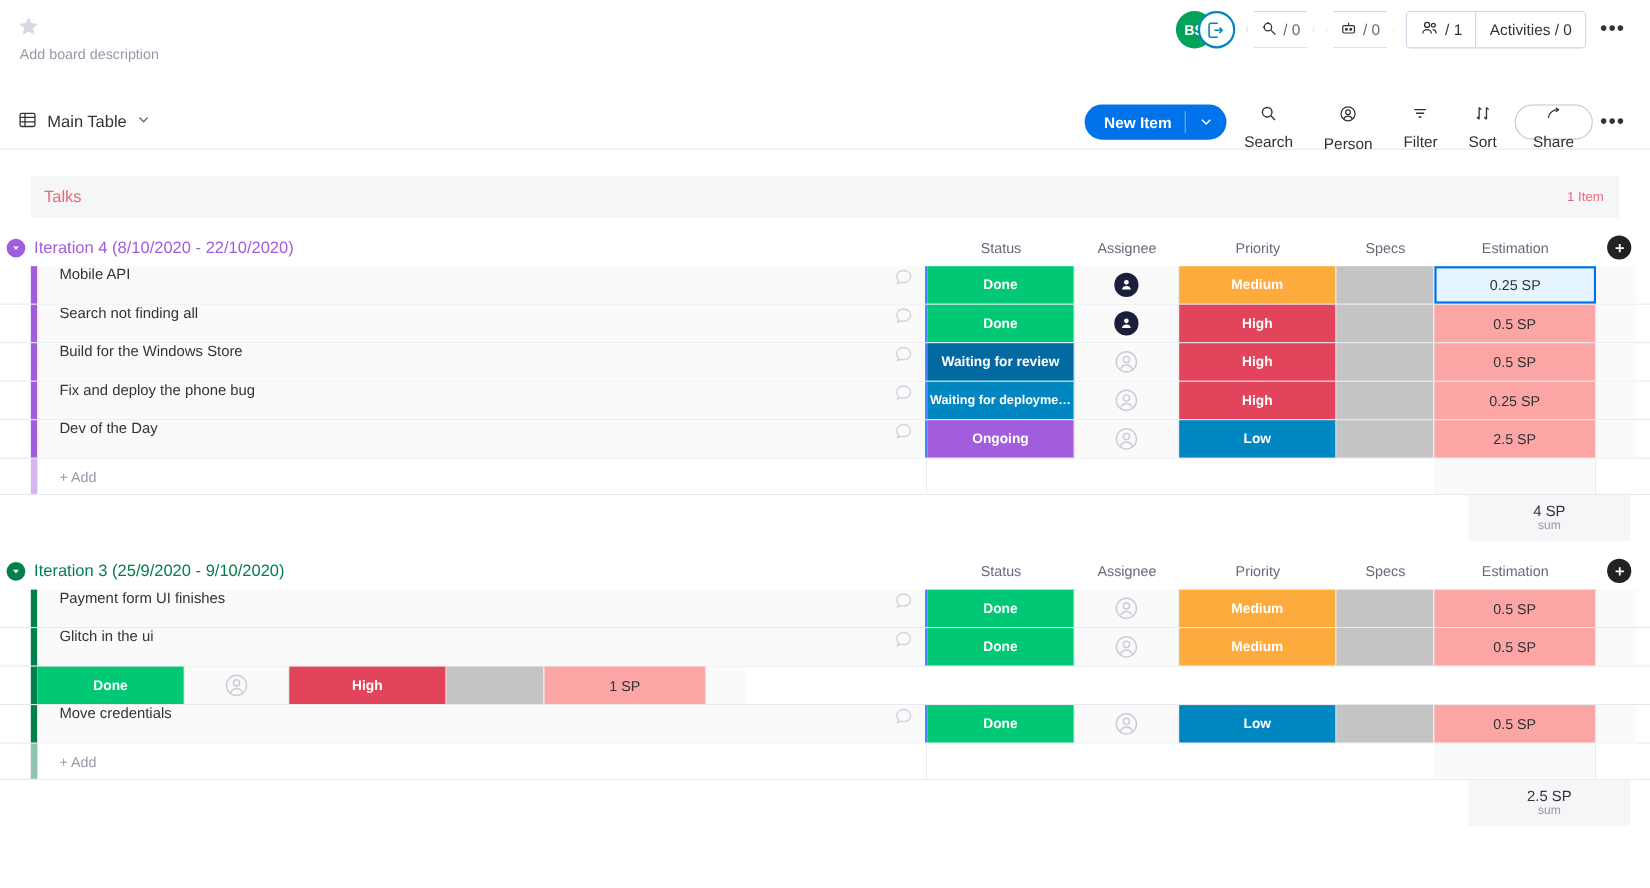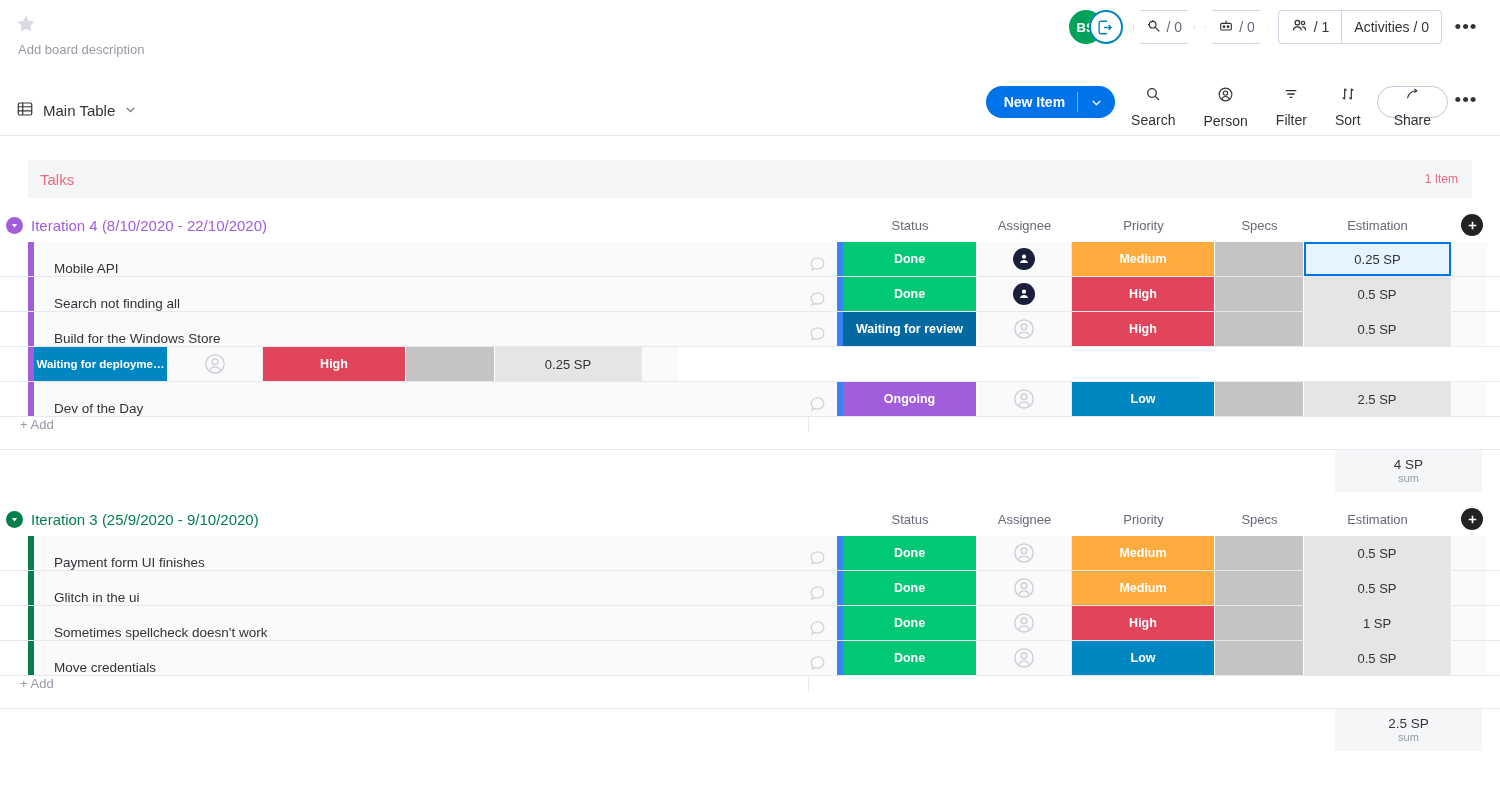--- a/index.html
+++ b/index.html
@@ -68,21 +68,21 @@
 
   
   .toolbar {
     position: relative; height: 50px;
     border-bottom: 1px solid #e6e9ef;
     display: flex; align-items: center; padding: 0 20px 0 16px;
   }
   .view-tab { display: flex; align-items: center; gap: 9px; font-size: 15px; color: #323338; }
   .toolbar-right {
     position: absolute; right: 20px; top: 0; height: 100%;
-    display: flex; align-items: flex-start; gap: 4px;
+    display: flex; align-items: center; gap: 4px;
   }
   .new-item-btn {
     display: flex; align-items: center; height: 32px;
     background: #0073ea; color: #fff; border-radius: 17px;
     font-size: 14px; font-weight: bold; overflow: hidden;
   }
   .new-item-btn .lbl { padding: 0 12px 0 18px; }
   .new-item-btn .sep { width: 1px; height: 20px; background: rgba(255,255,255,.45); }
   .new-item-btn .car { padding: 0 12px; display: flex; align-items: center; }
   .tb-btn {
@@ -131,51 +131,50 @@
 
   
   .rows { position: relative; }
   .row {
     display: flex; align-items: stretch; height: 35px;
     border-bottom: 1px solid #e6e9ef;
   }
   .row-color { width: 6px; flex: none; margin-left: 28px; }
   .cell-name {
     flex: none; width: 809px; background: #fafafa;
-    border-right: 6px solid #3b82f6;
-    display: flex; align-items: flex-end; justify-content: space-between;
+    border-right: 2px solid #3b82f6;
+    display: flex; align-items: flex-start; justify-content: space-between;
     padding: 0 10px 0 20px; font-size: 13.5px; color: #323338;
   }
   .chat-icon { opacity: .55; }
   .cell {
     flex: none; display: flex; align-items: center; justify-content: center;
     font-size: 13px; border-right: 1px solid #ffffff;
   }
   .c-status { width: 134px; color: #fff; font-weight: bold; font-size: 12.5px; }
   .c-status.small { font-size: 11.5px; }
   .c-assignee { width: 95px; background: #fafafa; border-right: 1px solid #e6e9ef; }
   .c-priority { width: 143px; color: #fff; font-weight: bold; font-size: 12.5px; }
   .c-specs { width: 89px; background: #c4c4c4; }
   .c-estimation {
-    width: 147px; background: #e5e5e5; color: #323338;
+    width: 147px; background: #fca5a5; color: #323338;
     border-right: 1px solid #e6e9ef;
   }
   .c-estimation.selected { background: #e5f4ff; border: 2px solid #0073ea; }
   .c-tail { width: 37px; background: #fafafa; }
 
   .avatar-filled {
     width: 22px; height: 22px; border-radius: 50%;
     background: #1c1f3b; display: flex; align-items: center; justify-content: center;
   }
   .avatar-empty { width: 22px; height: 22px; display: block; }
 
   .add-row {
     display: flex; align-items: stretch; height: 33px;
     border-bottom: 1px solid #e6e9ef;
-    flex-direction: column;
   }
   .add-row .row-color { opacity: .45; }
   .add-cell {
     flex: none; width: 809px; background: #fff;
     border-right: 1px solid #e6e9ef;
     display: flex; align-items: center; padding-left: 20px;
     font-size: 13px; color: #9699a6;
   }
   .add-rest { flex: none; width: 461px; background: #fff; }
   .add-est { flex: none; width: 147px; background: #fafafa; border-right: 1px solid #e6e9ef; }
@@ -429,20 +428,26 @@
                   <path d="M6.3 19c1.1-2.6 3.2-3.9 5.7-3.9s4.6 1.3 5.7 3.9"></path>
                 </svg></span>
             </div>
       <div class="cell c-priority" style="background:#e2445c">High</div>
       <div class="cell c-specs"></div>
       <div class="cell c-estimation">0.5 SP</div>
       <div class="cell c-tail"></div>
     </div>
     <div class="row">
       <div class="row-color" style="background:#a25ddc"></div>
+      <div class="cell-name">
+        <span>Fix and deploy the phone bug</span>
+        <span class="chat-icon"><svg width="19" height="19" viewBox="0 0 24 24" fill="none" stroke="#b0b3c2" stroke-width="1.6">
+                  <path d="M20 12c0 3.9-3.6 7-8 7-1 0-2-.2-2.9-.5L5 20l1.2-3.2C5.1 15.5 4 13.9 4 12c0-3.9 3.6-7 8-7s8 3.1 8 7z"></path>
+                </svg></span>
+      </div>
       <div class="cell c-status small" style="background:#0086c0">Waiting for deployme…</div>
       <div class="cell c-assignee">
               <span class="avatar-empty"><svg width="22" height="22" viewBox="0 0 24 24" fill="none" stroke="#c9ccd8" stroke-width="1.4">
                   <circle cx="12" cy="12" r="10"></circle>
                   <circle cx="12" cy="9.6" r="3.1"></circle>
                   <path d="M6.3 19c1.1-2.6 3.2-3.9 5.7-3.9s4.6 1.3 5.7 3.9"></path>
                 </svg></span>
             </div>
       <div class="cell c-priority" style="background:#e2445c">High</div>
       <div class="cell c-specs"></div>
@@ -546,26 +551,20 @@
                   <path d="M6.3 19c1.1-2.6 3.2-3.9 5.7-3.9s4.6 1.3 5.7 3.9"></path>
                 </svg></span>
             </div>
       <div class="cell c-priority" style="background:#fdab3d">Medium</div>
       <div class="cell c-specs"></div>
       <div class="cell c-estimation">0.5 SP</div>
       <div class="cell c-tail"></div>
     </div>
     <div class="row">
       <div class="row-color" style="background:#037f4c"></div>
-      <div class="cell-name">
-        <span>Sometimes spellcheck doesn't work</span>
-        <span class="chat-icon"><svg width="19" height="19" viewBox="0 0 24 24" fill="none" stroke="#b0b3c2" stroke-width="1.6">
-                  <path d="M20 12c0 3.9-3.6 7-8 7-1 0-2-.2-2.9-.5L5 20l1.2-3.2C5.1 15.5 4 13.9 4 12c0-3.9 3.6-7 8-7s8 3.1 8 7z"></path>
-                </svg></span>
-      </div>
       <div class="cell c-status" style="background:#00c875">Done</div>
       <div class="cell c-assignee">
               <span class="avatar-empty"><svg width="22" height="22" viewBox="0 0 24 24" fill="none" stroke="#c9ccd8" stroke-width="1.4">
                   <circle cx="12" cy="12" r="10"></circle>
                   <circle cx="12" cy="9.6" r="3.1"></circle>
                   <path d="M6.3 19c1.1-2.6 3.2-3.9 5.7-3.9s4.6 1.3 5.7 3.9"></path>
                 </svg></span>
             </div>
       <div class="cell c-priority" style="background:#e2445c">High</div>
       <div class="cell c-specs"></div>

